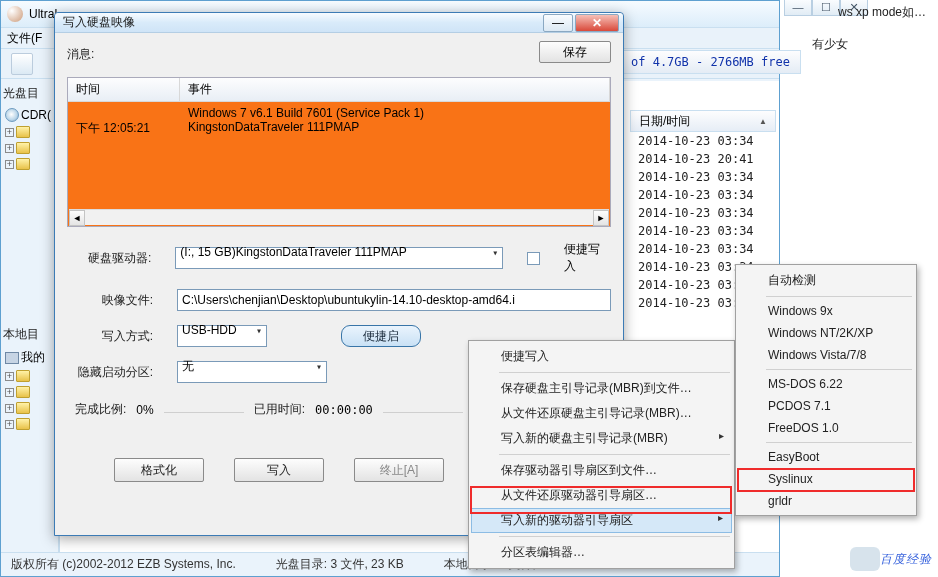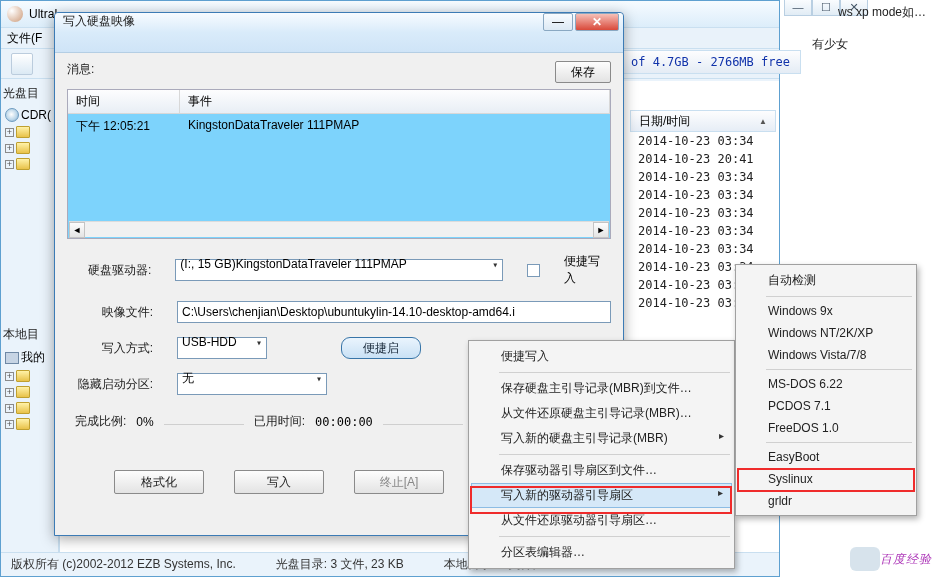--- a/index.html
+++ b/index.html
@@ -26,31 +26,31 @@
 .status-bar { position: absolute; left: 0; bottom: 0; right: 0; height: 24px; background: #eaf3fb; border-top: 1px solid #c9dff0; display: flex; align-items: center; padding: 0 10px; gap: 40px; color:#333;}
 
 
 .date-panel { position: absolute; left: 630px; top: 110px; width: 146px; background:#fff; }
 .date-header { background: linear-gradient(#fdfdfe,#e6edf6); border: 1px solid #c9dff0; height: 22px; display:flex; align-items:center; padding: 0 8px; justify-content: space-between;}
 .date-row { padding: 2px 8px; font-family: Consolas, monospace; font-size: 12px; color:#222;}
 .date-scroll-up { font-size: 8px; color:#555; }
 
 
 .dialog { position: absolute; left: 54px; top: 12px; width: 570px; height: 524px; background: #f0f0f0; border: 1px solid #3c7bb5; border-radius: 4px 4px 0 0; box-shadow: 0 3px 14px rgba(0,0,0,.35); }
-.dlg-titlebar { height: 40px; background: linear-gradient(#f7fbff,#d9ebfa,#cfe4f7); border-bottom: 1px solid #b4cee4; display:flex; align-items:flex-start; padding: 0 4px 0 8px; border-radius: 4px 4px 0 0;}
+.dlg-titlebar { height: 20px; background: linear-gradient(#f7fbff,#d9ebfa,#cfe4f7); border-bottom: 1px solid #b4cee4; display:flex; align-items:center; padding: 0 4px 0 8px; border-radius: 4px 4px 0 0;}
 .dlg-titlebar .ttl { flex:1; color:#1a1a1a; }
 .dlg-btn { width: 30px; height: 18px; border: 1px solid #8aa8c2; border-radius: 2px; margin-left: 2px; display:flex; align-items:center; justify-content:center; background:linear-gradient(#f8fbfe,#dce9f4);}
 .dlg-btn.close { background: linear-gradient(#f6c0b8,#d9493a); color:#fff; font-weight:bold; width: 44px;}
 .dlg-body { padding: 8px 12px 12px; }
 
-.msg-row { display:flex; align-items:flex-start; gap: 12px; margin-bottom: 6px;}
+.msg-row { display:flex; align-items:flex-end; gap: 12px; margin-bottom: 14px;}
 .msg-label { color:#222; }
-.save-btn { margin-left:auto; width: 56px; height: 22px; border:1px solid #8a8a8a; background:linear-gradient(#fdfdfd,#e3e3e3); border-radius:2px;}
-
-.log-box { border:1px solid #aab; background:#7dd3fc; height: 150px; overflow:hidden; position:relative;}
+.save-btn { margin-left:auto; width: 72px; height: 22px; border:1px solid #8a8a8a; background:linear-gradient(#fdfdfd,#e3e3e3); border-radius:2px;}
+
+.log-box { border:1px solid #aab; background:#f97316; height: 150px; overflow:hidden; position:relative;}
 .log-head { display:flex; border-bottom:1px solid #d8d8d8;}
 .log-head > div { padding:3px 8px; background:linear-gradient(#fdfdfe,#e8eef5); border-right:1px solid #d8d8d8;}
 .log-head > div:first-child { width: 112px; }
 .log-rows { padding: 4px 0; font-family: Consolas, monospace; font-size: 12px;}
 .log-row { display:flex; }
 .log-row .c1 { width: 112px; padding-left: 8px;}
 .log-row .c2 { padding-left: 8px;}
 .log-hscroll { position:absolute; left:1px; right:1px; bottom:1px; height:16px; background:#f1f1f1; border-top:1px solid #dcdcdc; display:flex;}
 .log-hscroll .arrow { width:16px; height:16px; border:1px solid #c4c4c4; background:linear-gradient(#fdfdfd,#e4e4e4); font-size:9px; display:flex;align-items:center;justify-content:center;}
 .log-hscroll .track { flex:1;}
@@ -86,21 +86,21 @@
 .red1 { left: 470px; top: 486px; width: 262px; height: 28px;}
 .red2 { left: 737px; top: 468px; width: 178px; height: 24px;}
 
 
 .far-controls { position:absolute; right: 70px; top: -2px; display:flex; gap:0;}
 .far-controls .fc { width:28px; height:18px; border:1px solid #b9cfe2; background:linear-gradient(#fbfdff,#e1ecf5); font-size:11px; display:flex;align-items:center;justify-content:center; color:#456;}
 .far-right-text { position:absolute; right:12px; top:4px; color:#222;}
 .far-right-text2 { position:absolute; right:90px; top:36px; color:#222;}
 
 
-.watermark { position:absolute; right:6px; bottom:6px; color:#a21caf; font-size:20px; font-style:italic; letter-spacing:1px; opacity:.9; pointer-events:none; display:flex; align-items:center; }
+.watermark { position:absolute; right:6px; bottom:6px; color:#1d4ed8; font-size:20px; font-style:italic; letter-spacing:1px; opacity:.9; pointer-events:none; display:flex; align-items:center; }
 .watermark .wm-bubble { width:30px; height:24px; border-radius:6px; background:#d3e1ea;}
 </style>
 </head>
 <body>
 
 <div class="main-window">
   <div class="main-title">
     <span class="icon"></span>
     <span>UltraI...</span>
   </div>
@@ -195,20 +195,24 @@
     <div class="msg-row">
       <span class="msg-label">消息:</span>
       <button class="save-btn">保存</button>
     </div>
     <div class="log-box">
       <div class="log-head">
         <div>时间</div>
         <div style="flex:1">事件</div>
       </div>
       <div class="log-rows" id="log-rows">
+          <div class="log-row">
+            <div class="c1"></div>
+            <div class="c2">Windows 7 v6.1 Build 7601 (Service Pack 1)</div>
+          </div>
           <div class="log-row">
             <div class="c1">下午 12:05:21</div>
             <div class="c2">KingstonDataTraveler 111PMAP</div>
           </div>
         </div>
       <div class="log-hscroll">
         <div class="arrow">◄</div>
         <div class="track"></div>
         <div class="arrow">►</div>
       </div>
@@ -262,22 +266,22 @@
 </div>
 
 <div class="context-menu menu1" id="menu1">
     <div class="citem">便捷写入</div>
     <div class="sep"></div>
     <div class="citem">保存硬盘主引导记录(MBR)到文件…</div>
     <div class="citem">从文件还原硬盘主引导记录(MBR)…</div>
     <div class="citem arrow">写入新的硬盘主引导记录(MBR)</div>
     <div class="sep"></div>
     <div class="citem">保存驱动器引导扇区到文件…</div>
+    <div class="citem">从文件还原驱动器引导扇区…</div>
     <div class="citem arrow hover">写入新的驱动器引导扇区</div>
-    <div class="citem">从文件还原驱动器引导扇区…</div>
     <div class="sep"></div>
     <div class="citem">分区表编辑器…</div>
   </div>
 <div class="context-menu menu2" id="menu2">
     <div class="citem">自动检测</div>
     <div class="sep"></div>
     <div class="citem">Windows 9x</div>
     <div class="citem">Windows NT/2K/XP</div>
     <div class="citem">Windows Vista/7/8</div>
     <div class="sep"></div>

